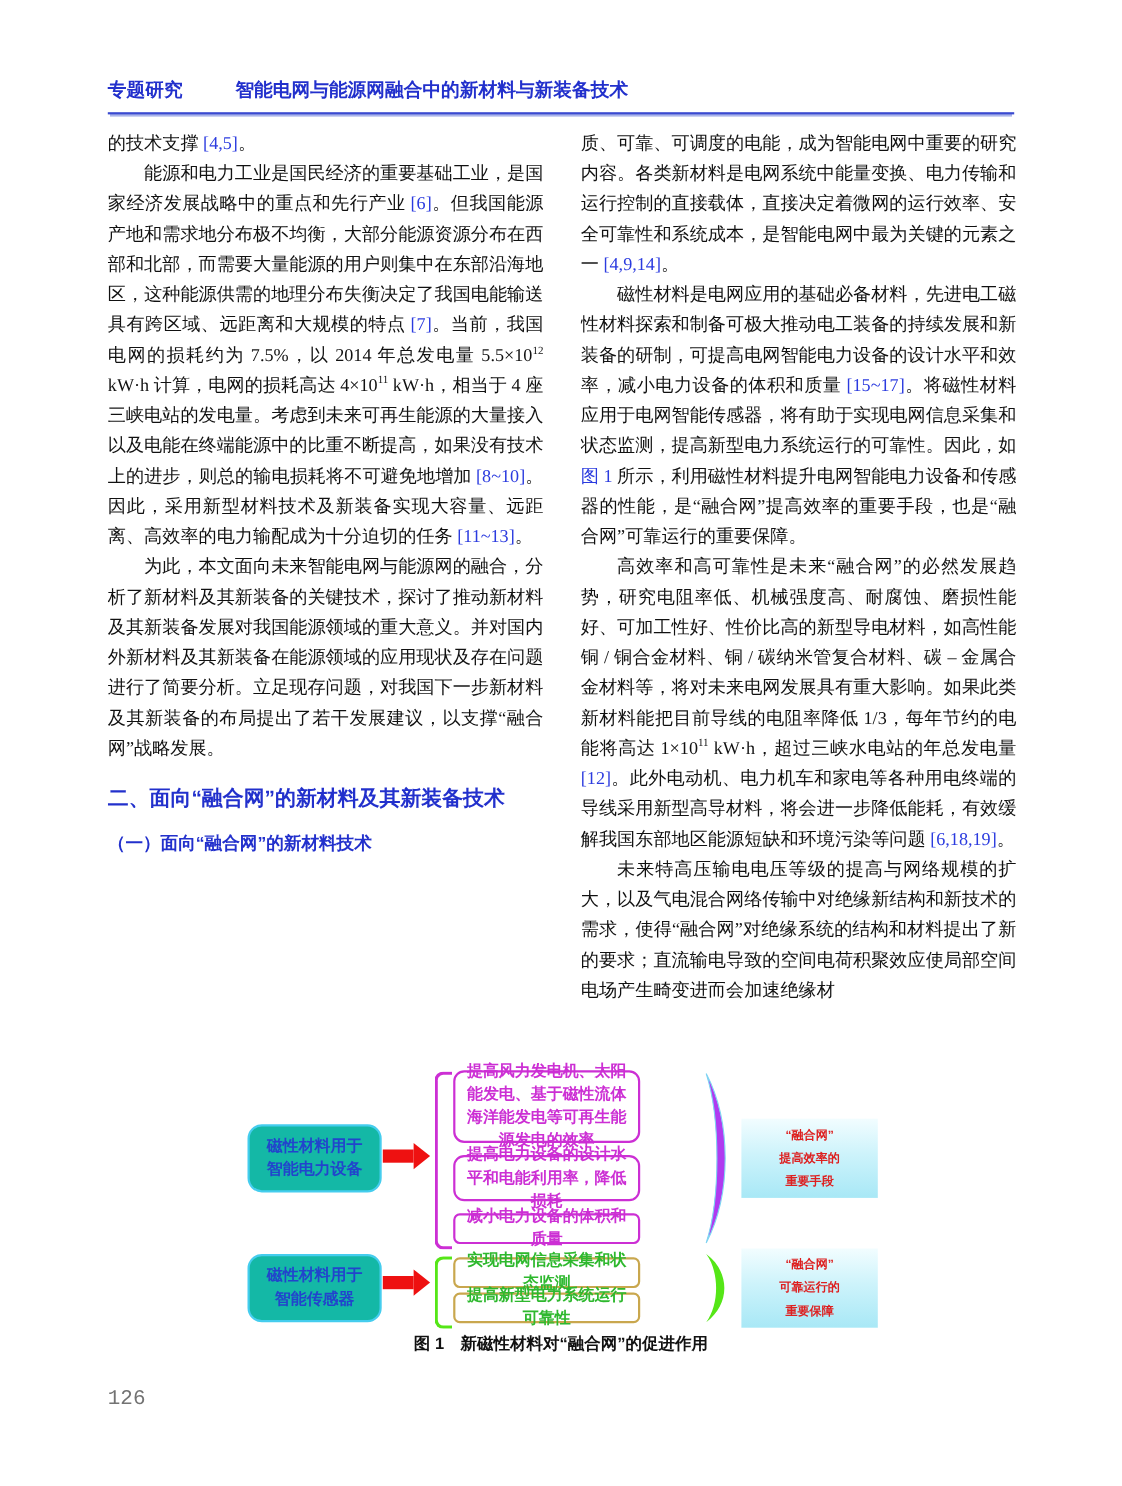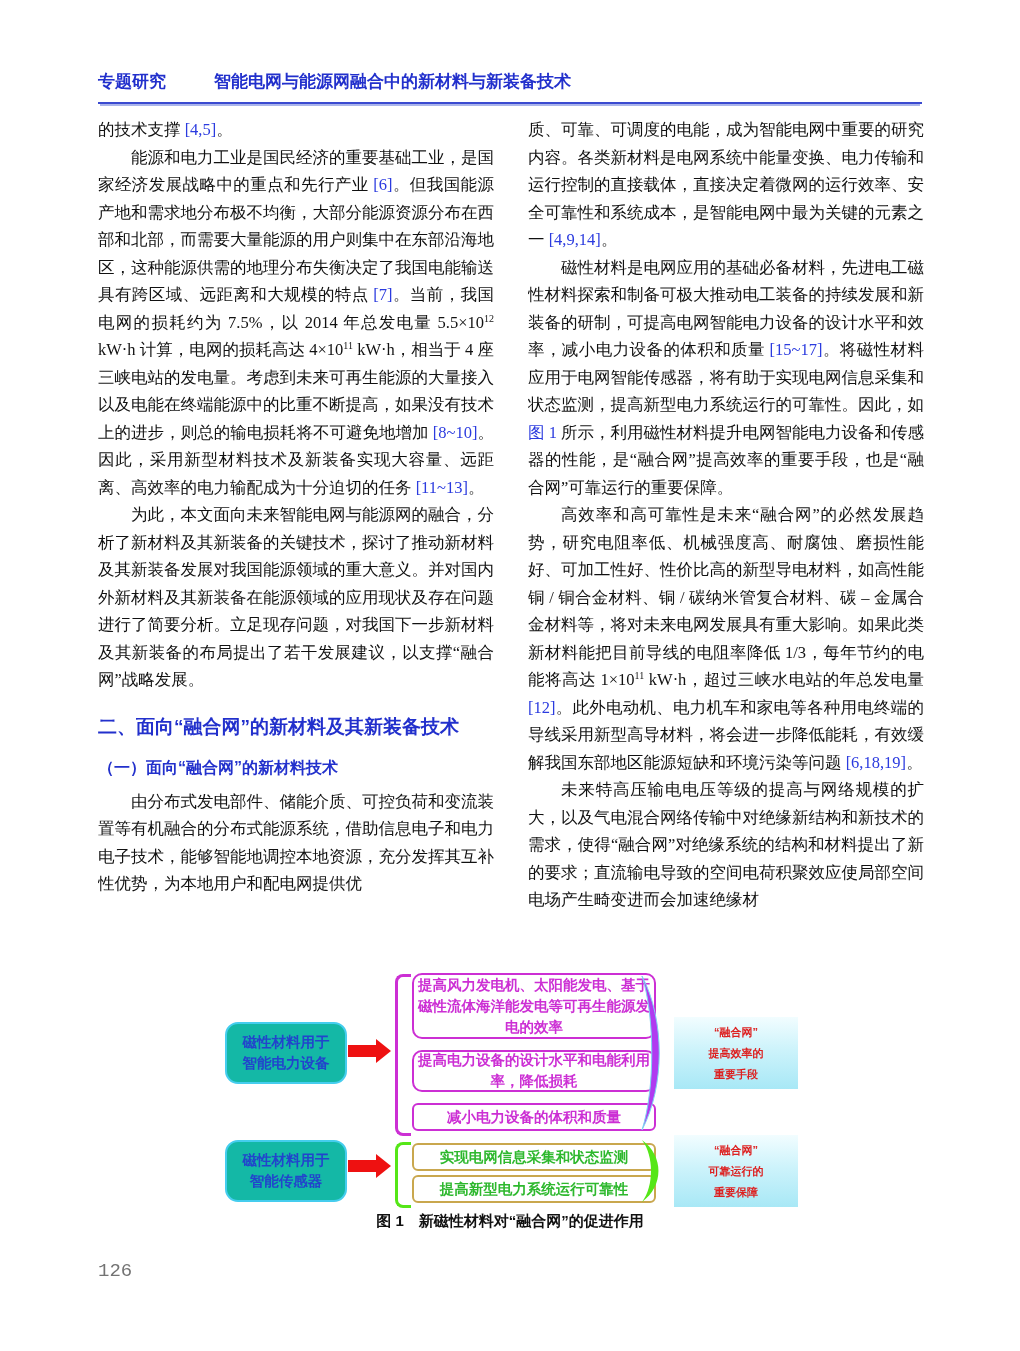--- a/index.html
+++ b/index.html
@@ -62,21 +62,21 @@
   }
   .arrow-1 { top:77px; } .arrow-2 { top:192px; }
   .bracket {
     position:absolute; left:297px; width:13px;
     border-style:solid; border-width:3px 0 3px 3px;
     border-radius:8px 0 0 8px;
   }
   .bracket-1 { top:6px;  height:156px; border-color:#cc2fd4; }
   .bracket-2 { top:174px; height:60px; border-color:#55e617; }
   .item {
-    position:absolute; left:314px; width:244px;
+    position:absolute; left:314px; width:170px;
     border:2px solid; border-radius:10px;
     font-weight:bold; font-size:14.5px; text-align:center;
     display:flex; align-items:center; justify-content:center;
     line-height:21px; background:#fff; padding:0 4px; box-sizing:border-box;
   }
   .g1 { border-color:#cc2fd4; color:#cc2fd4; }
   .g2 { border-color:#c9a74e; color:#2eb82e; }
   .item-11 { top:5px;  height:66px; }
   .item-12 { top:82px; height:42px; }
   .item-13 { top:135px; height:28px; border-radius:6px; }
@@ -112,21 +112,20 @@
   <span>专题研究</span>
   <span>智能电网与能源网融合中的新材料与新装备技术</span>
 </div>
 
 <div class="col col-left">
   <p class="para"><span>的技术支撑 </span><span class="ref">[4,5]</span><span>。</span></p>
   <p class="para indent"><span>能源和电力工业是国民经济的重要基础工业，是国家经济发展战略中的重点和先行产业 </span><span class="ref">[6]</span><span>。但我国能源产地和需求地分布极不均衡，大部分能源资源分布在西部和北部，而需要大量能源的用户则集中在东部沿海地区，这种能源供需的地理分布失衡决定了我国电能输送具有跨区域、远距离和大规模的特点 </span><span class="ref">[7]</span><span>。当前，我国电网的损耗约为 7.5%，以 2014 年总发电量 5.5×10</span><span class="sup">12</span><span> kW·h 计算，电网的损耗高达 4×10</span><span class="sup">11</span><span> kW·h，相当于 4 座三峡电站的发电量。考虑到未来可再生能源的大量接入以及电能在终端能源中的比重不断提高，如果没有技术上的进步，则总的输电损耗将不可避免地增加 </span><span class="ref">[8~10]</span><span>。因此，采用新型材料技术及新装备实现大容量、远距离、高效率的电力输配成为十分迫切的任务 </span><span class="ref">[11~13]</span><span>。</span></p>
   <p class="para indent"><span>为此，本文面向未来智能电网与能源网的融合，分析了新材料及其新装备的关键技术，探讨了推动新材料及其新装备发展对我国能源领域的重大意义。并对国内外新材料及其新装备在能源领域的应用现状及存在问题进行了简要分析。立足现存问题，对我国下一步新材料及其新装备的布局提出了若干发展建议，以支撑“融合网”战略发展。</span></p>
   <div class="h-section">二、面向“融合网”的新材料及其新装备技术</div>
   <div class="h-subsection">（一）面向“融合网”的新材料技术</div>
-  <p class="para indent"><span>由分布式发电部件、储能介质、可控负荷和变流装置等有机融合的分布式能源系统，借助信息电子和电力电子技术，能够智能地调控本地资源，充分发挥其互补性优势，为本地用户和配电网提供优</span></p>
 </div>
 
 <div class="col col-right">
   <p class="para"><span>质、可靠、可调度的电能，成为智能电网中重要的研究内容。各类新材料是电网系统中能量变换、电力传输和运行控制的直接载体，直接决定着微网的运行效率、安全可靠性和系统成本，是智能电网中最为关键的元素之一 </span><span class="ref">[4,9,14]</span><span>。</span></p>
   <p class="para indent"><span>磁性材料是电网应用的基础必备材料，先进电工磁性材料探索和制备可极大推动电工装备的持续发展和新装备的研制，可提高电网智能电力设备的设计水平和效率，减小电力设备的体积和质量 </span><span class="ref">[15~17]</span><span>。将磁性材料应用于电网智能传感器，将有助于实现电网信息采集和状态监测，提高新型电力系统运行的可靠性。因此，如</span><span class="ref">图 1</span><span> 所示，利用磁性材料提升电网智能电力设备和传感器的性能，是“融合网”提高效率的重要手段，也是“融合网”可靠运行的重要保障。</span></p>
   <p class="para indent"><span>高效率和高可靠性是未来“融合网”的必然发展趋势，研究电阻率低、机械强度高、耐腐蚀、磨损性能好、可加工性好、性价比高的新型导电材料，如高性能铜 / 铜合金材料、铜 / 碳纳米管复合材料、碳 – 金属合金材料等，将对未来电网发展具有重大影响。如果此类新材料能把目前导线的电阻率降低 1/3，每年节约的电能将高达 1×10</span><span class="sup">11</span><span> kW·h，超过三峡水电站的年总发电量 </span><span class="ref">[12]</span><span>。此外电动机、电力机车和家电等各种用电终端的导线采用新型高导材料，将会进一步降低能耗，有效缓解我国东部地区能源短缺和环境污染等问题 </span><span class="ref">[6,18,19]</span><span>。</span></p>
   <p class="para indent"><span>未来特高压输电电压等级的提高与网络规模的扩大，以及气电混合网络传输中对绝缘新结构和新技术的需求，使得“融合网”对绝缘系统的结构和材料提出了新的要求；直流输电导致的空间电荷积聚效应使局部空间电场产生畸变进而会加速绝缘材</span></p>
 </div>
 
 <div class="figure">

